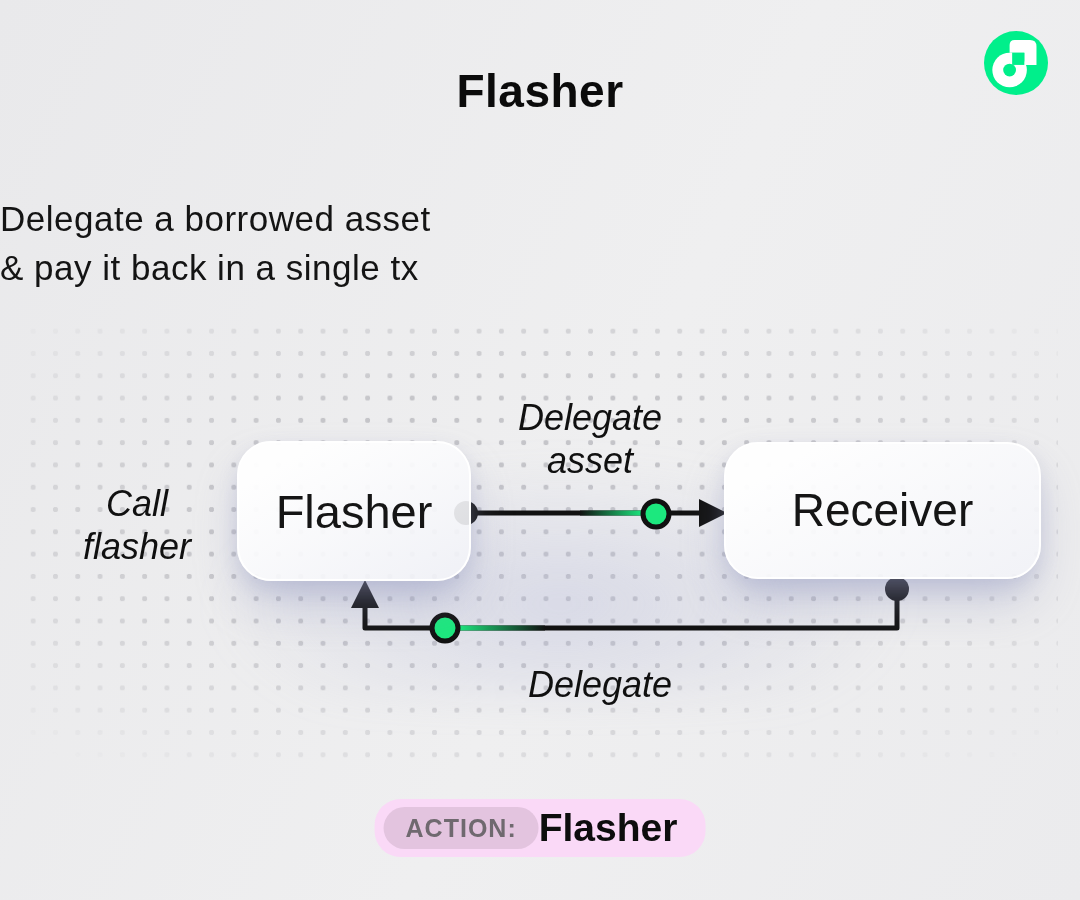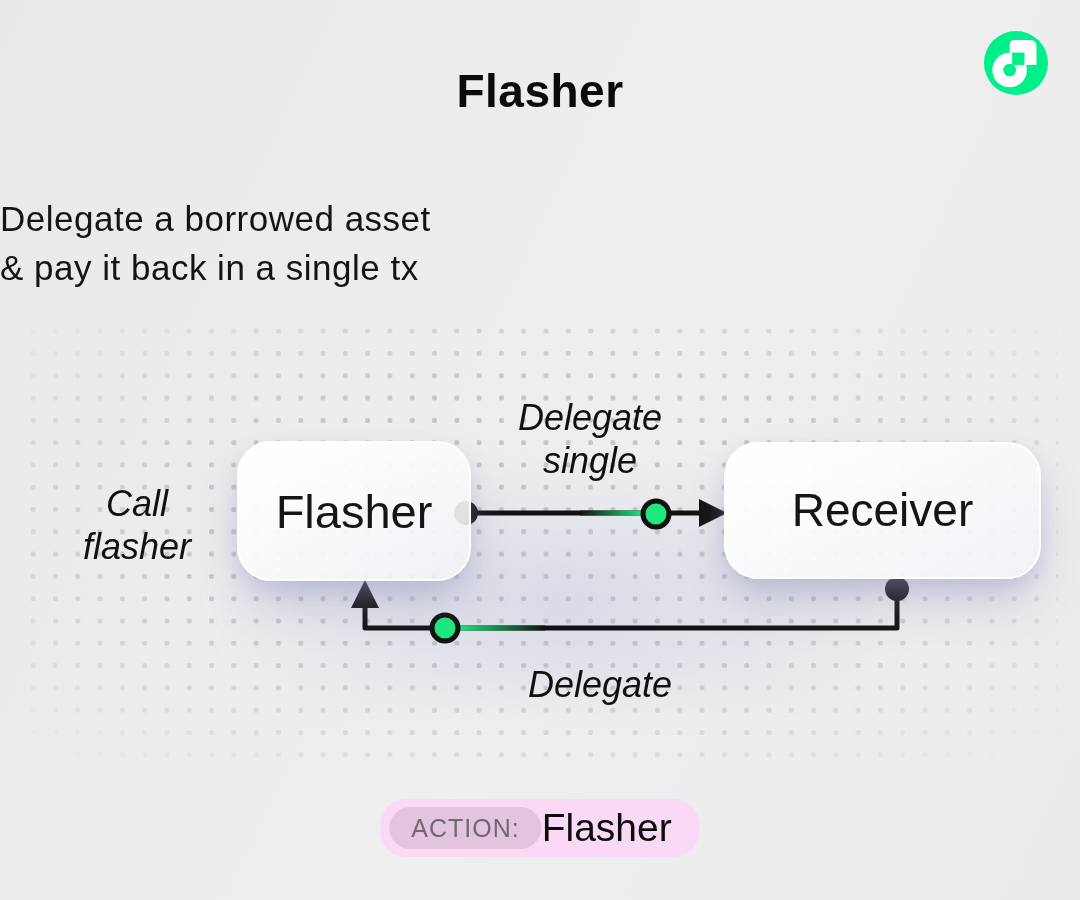--- a/index.html
+++ b/index.html
@@ -58,20 +58,21 @@
   .label-delegate{left:480px;top:372px;width:220px;}
   .label-repayment{left:460px;top:641px;width:280px;line-height:40px;}
   
   .connectors{position:absolute;left:0;top:0;width:1080px;height:900px;pointer-events:none;}
   
   .action-badge{
     position:absolute;left:540px;top:799px;transform:translateX(-50%);
     display:flex;align-items:center;
     background:#fad9f7;border-radius:26px;
     padding:8px 28px 8px 9px;
+    font-weight:bold;
   }
   .action-prefix{
     background:#e3c4df;color:#6f696f;
     border-radius:999px;padding:8px 22px;
     font-size:25px;letter-spacing:1px;line-height:26px;
   }
   .action-value{font-size:39px;color:#0d0d0d;line-height:42px;}
 </style>
 </head>
 <body>
@@ -130,21 +131,21 @@
       <span>Receiver</span><br>
     </span>
   </div>
 
   <div class="edge-label label-call">
     <span>Call</span><br>
     <span>flasher</span>
   </div>
   <div class="edge-label label-delegate">
     <span>Delegate</span><br>
-    <span>single</span>
+    <span>asset</span>
   </div>
   <div class="edge-label label-repayment">Delegate</div>
 
   <div class="action-badge">
     <span class="action-prefix">ACTION:</span>
     <span class="action-value">Flasher</span>
   </div>
 
 </div>
 

